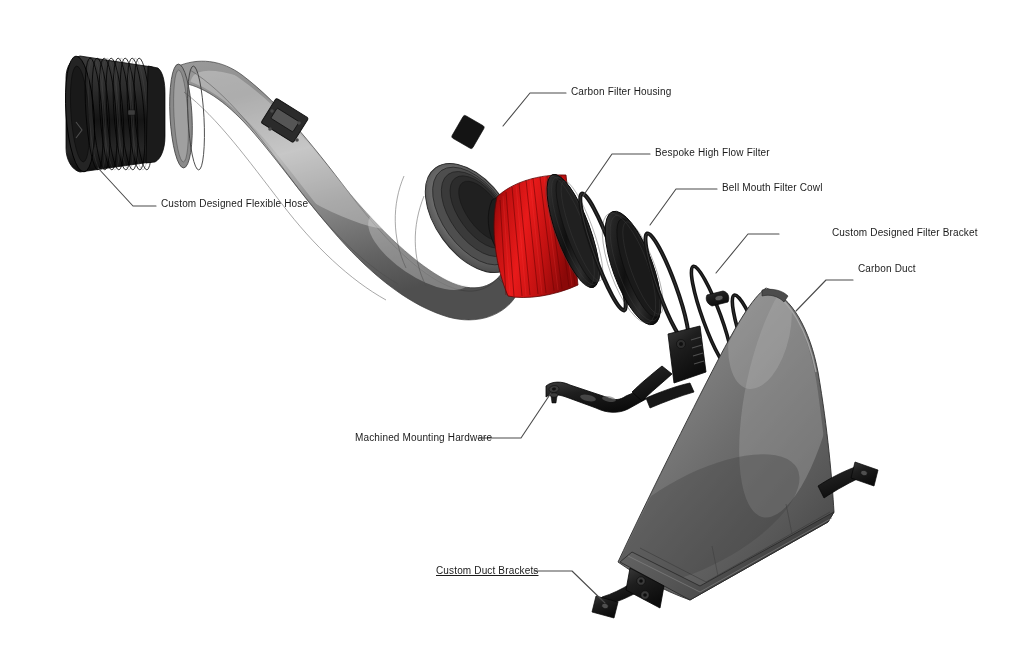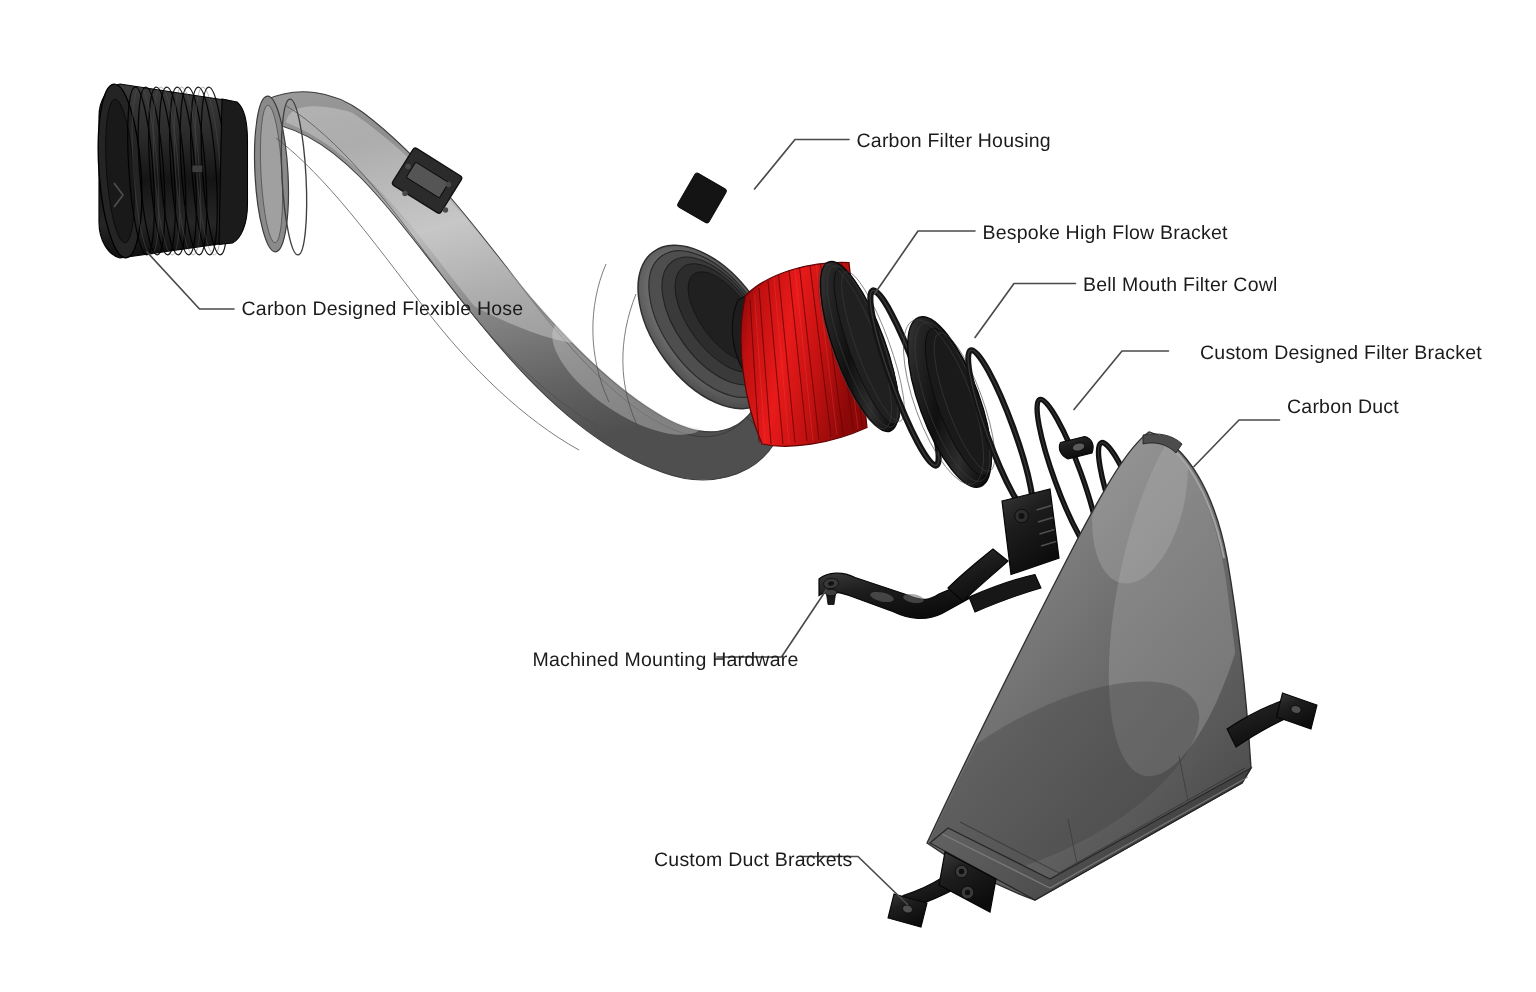--- a/index.html
+++ b/index.html
@@ -20,21 +20,21 @@
   }
   #scene {
     position: absolute;
     left: 0; top: 0;
     width: 1024px;
     height: 661px;
   }
   .callout-text {
     position: absolute;
     font-family: "Liberation Sans", sans-serif;
-    font-size: 13px;
+    font-size: 10px;
     letter-spacing: 0.15px;
     color: #1b1b1b;
     white-space: nowrap;
     line-height: 1;
   }
 </style>
 </head>
 <body>
 
 <div id="stage">
@@ -414,23 +414,23 @@
         <path d="M 583,196 L 612,154 L 650,154"></path>
         <path d="M 650,225 L 676,189 L 717,189"></path>
         <path d="M 716,273 L 748,234 L 779,234"></path>
         <path d="M 796,311 L 826,280 L 853,280"></path>
         <path d="M 551,393 L 521,438 L 478,438"></path>
         <path d="M 605,603 L 572,571 L 534,571"></path>
       </g>
   </svg>
 
   <div id="callout-labels">
-      <div class="callout-text" style="left: 161px; top: 199px; color: rgb(27, 27, 27);">Carbon Designed Flexible Hose</div>
+      <div class="callout-text" style="left: 161px; top: 199px; color: rgb(27, 27, 27);">Custom Designed Flexible Hose</div>
       <div class="callout-text" style="left: 571px; top: 87px; color: rgb(27, 27, 27);">Carbon Filter Housing</div>
-      <div class="callout-text" style="left: 655px; top: 148px; color: rgb(27, 27, 27);">Bespoke High Flow Bracket</div>
+      <div class="callout-text" style="left: 655px; top: 148px; color: rgb(27, 27, 27);">Bespoke High Flow Filter</div>
       <div class="callout-text" style="left: 722px; top: 183px; color: rgb(27, 27, 27); text-align: center;">Bell Mouth Filter Cowl</div>
-      <div class="callout-text" style="left: 784px; top: 228px; color: rgb(27, 27, 27); padding-left: 16px;">Custom Designed Filter Bracket</div>
+      <div class="callout-text" style="left: 816px; top: 228px; color: rgb(27, 27, 27); padding-left: 16px;">Custom Designed Filter Bracket</div>
       <div class="callout-text" style="left: 858px; top: 264px; color: rgb(27, 27, 27);">Carbon Duct</div>
       <div class="callout-text" style="left: 355px; top: 433px; color: rgb(27, 27, 27);">Machined Mounting Hardware</div>
-      <div class="callout-text" style="left: 436px; top: 566px; color: rgb(27, 27, 27);">Custom Duct Brackets</div>
+      <div class="callout-text" style="left: 436px; top: 566px; color: rgb(27, 27, 27); text-decoration: underline;">Custom Duct Brackets</div>
     </div>
 
 </div>
 
 </body></html>

